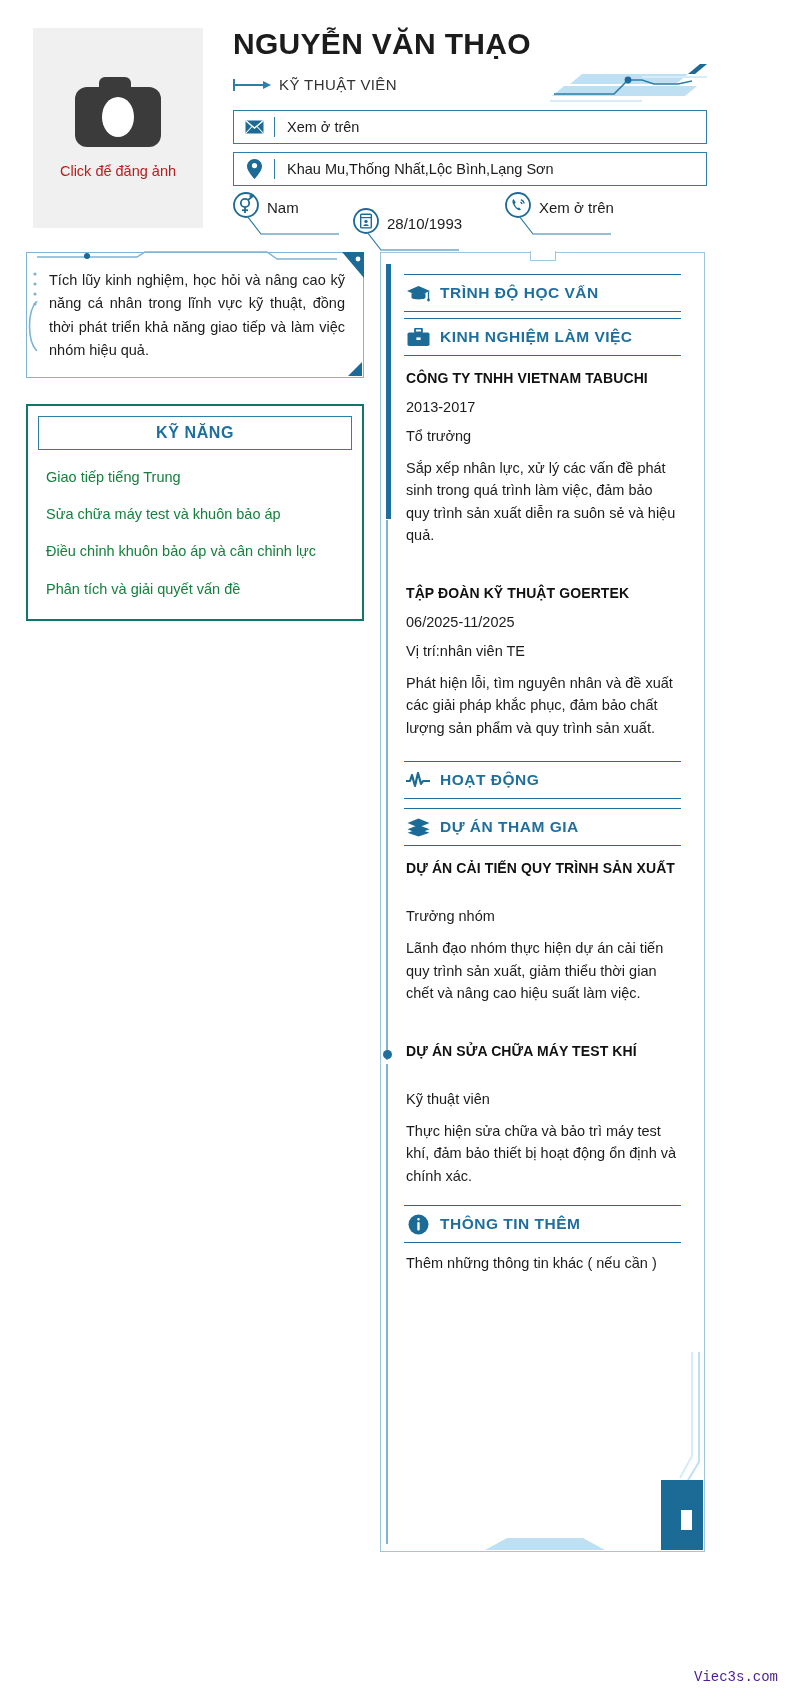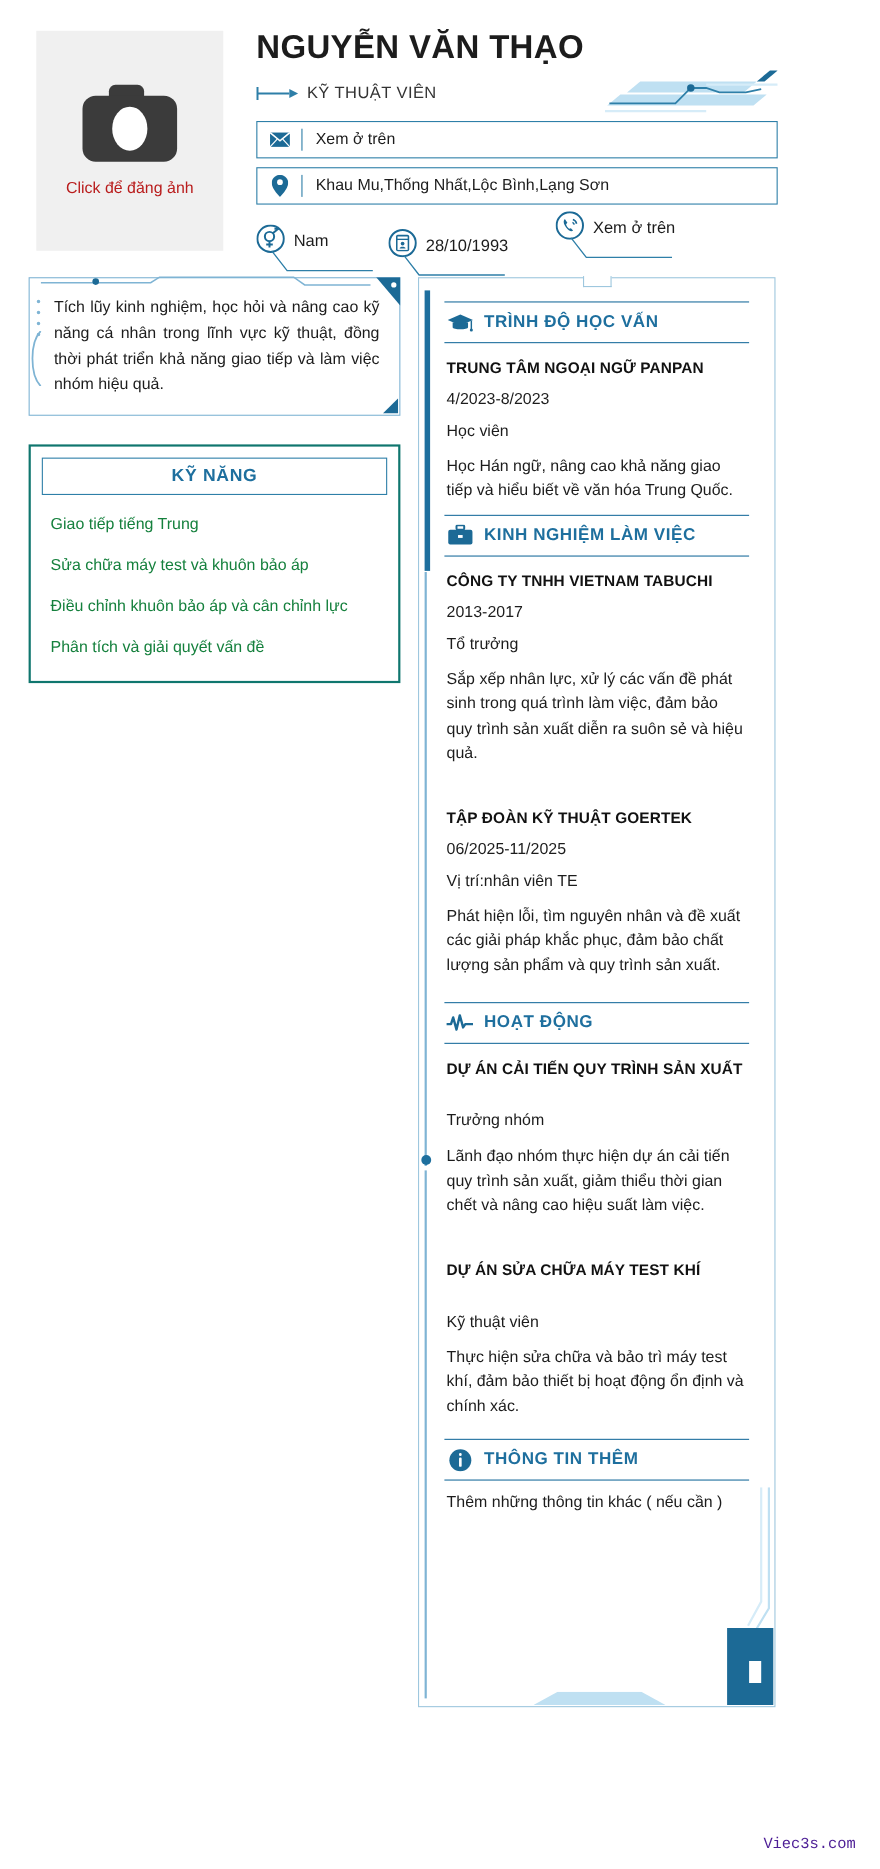--- a/index.html
+++ b/index.html
@@ -57,21 +57,21 @@
   }
   .field-box.email { left: 233px; top: 110px; width: 474px; }
   .field-box.addr  { left: 233px; top: 152px; width: 474px; }
   .fb-icon { width: 40px; display:flex; align-items:center; justify-content:center; }
   .fb-sep { width: 1px; height: 20px; background: #2e7fa8; }
   .fb-text { padding-left: 12px; font-size: 14.5px; color: #1c1c1c; }
 
   .meta-row { position: absolute; left: 233px; top: 192px; width: 480px; height: 44px; }
   .meta-item { position: absolute; display: flex; align-items: center; gap: 8px; }
   .meta-item .mi-text { font-size: 15px; color: #1c1c1c; white-space: nowrap; }
-  .meta-gender { left: 0px; top: 12px; }
+  .meta-gender { left: 0px; top: 0px; }
   .meta-dob    { left: 120px; top: 0px; margin-top: 16px; }
   .meta-phone  { left: 272px; top: 0px; }
   .meta-tail { position: absolute; height: 20px; }
 
   
   .left-col  { position: absolute; left: 26px;  top: 252px; width: 392px; }
   .right-col { position: absolute; left: 380px; top: 252px; width: 325px; height: 1300px; }
 
   
   .obj-card {
@@ -365,26 +365,20 @@
       <span class="sh-icon">
         <svg width="23" height="18" viewBox="0 0 23 18">
           <polygon points="11.5,2 23,7 11.5,12 0,7" fill="#1c6a96"></polygon>
           <path d="M4.5 9.2 L4.5 13.5 C4.5 16 18.5 16 18.5 13.5 L18.5 9.2" fill="#1c6a96"></path>
           <line x1="21.5" y1="7.6" x2="21.5" y2="15" stroke="#1c6a96" stroke-width="1.3"></line>
           <circle cx="21.5" cy="16" r="1.4" fill="#1c6a96"></circle>
         </svg>
       </span>
       <span class="sh-title">TRÌNH ĐỘ HỌC VẤN</span>
     </div>
-    <div class="entry">
-      <div class="entry-org">TRUNG TÂM NGOẠI NGỮ PANPAN</div>
-      <div class="entry-date">4/2023-8/2023</div>
-      <div class="entry-pos">Học viên</div>
-      <div class="entry-desc">Học Hán ngữ, nâng cao khả năng giao tiếp và hiểu biết về văn hóa Trung Quốc.</div>
-    </div>
 
     <div class="sec-head">
       <span class="sh-icon">
         <svg width="23" height="19" viewBox="0 0 23 19">
           <rect x="8" y="0.5" width="7" height="4" rx="1" fill="none" stroke="#1c6a96" stroke-width="1.8"></rect>
           <rect x="0.5" y="4.5" width="22" height="13.5" rx="1.8" fill="#1c6a96"></rect>
           <rect x="9.4" y="9.4" width="4.2" height="2.6" fill="#ffffff"></rect>
         </svg>
       </span>
       <span class="sh-title">KINH NGHIỆM LÀM VIỆC</span>
@@ -405,20 +399,30 @@
 
     <div class="sec-head" style="margin-top:18px;">
       <span class="sh-icon">
         <svg width="24" height="16" viewBox="0 0 24 16">
           <path d="M0,9 L4,9 L6,3 L9,14 L12,1 L15,12 L17,9 L24,9" stroke="#1c6a96" stroke-width="2.2" fill="none" stroke-linejoin="round" stroke-linecap="round"></path>
         </svg>
       </span>
       <span class="sh-title">HOẠT ĐỘNG</span>
     </div>
 
+    <div class="sec-head" style="margin-top:9px;">
+      <span class="sh-icon">
+        <svg width="23" height="19" viewBox="0 0 23 19">
+          <polygon points="11.5,0.5 22.5,5 11.5,9.5 0.5,5" fill="#1c6a96"></polygon>
+          <polygon points="11.5,7 22.5,11.2 11.5,15.4 0.5,11.2" fill="#1c6a96"></polygon>
+          <polygon points="11.5,11 22.5,14.8 11.5,18.6 0.5,14.8" fill="#1c6a96"></polygon>
+        </svg>
+      </span>
+      <span class="sh-title">DỰ ÁN THAM GIA</span>
+    </div>
     <div class="entry">
       <div class="entry-org">DỰ ÁN CẢI TIẾN QUY TRÌNH SẢN XUẤT</div>
       <div class="entry-blank"></div>
       <div class="entry-pos">Trưởng nhóm</div>
       <div class="entry-desc">Lãnh đạo nhóm thực hiện dự án cải tiến quy trình sản xuất, giảm thiểu thời gian chết và nâng cao hiệu suất làm việc.</div>
     </div>
     <div class="entry-gap"></div>
     <div class="entry">
       <div class="entry-org">DỰ ÁN SỬA CHỮA MÁY TEST KHÍ</div>
       <div class="entry-blank"></div>

